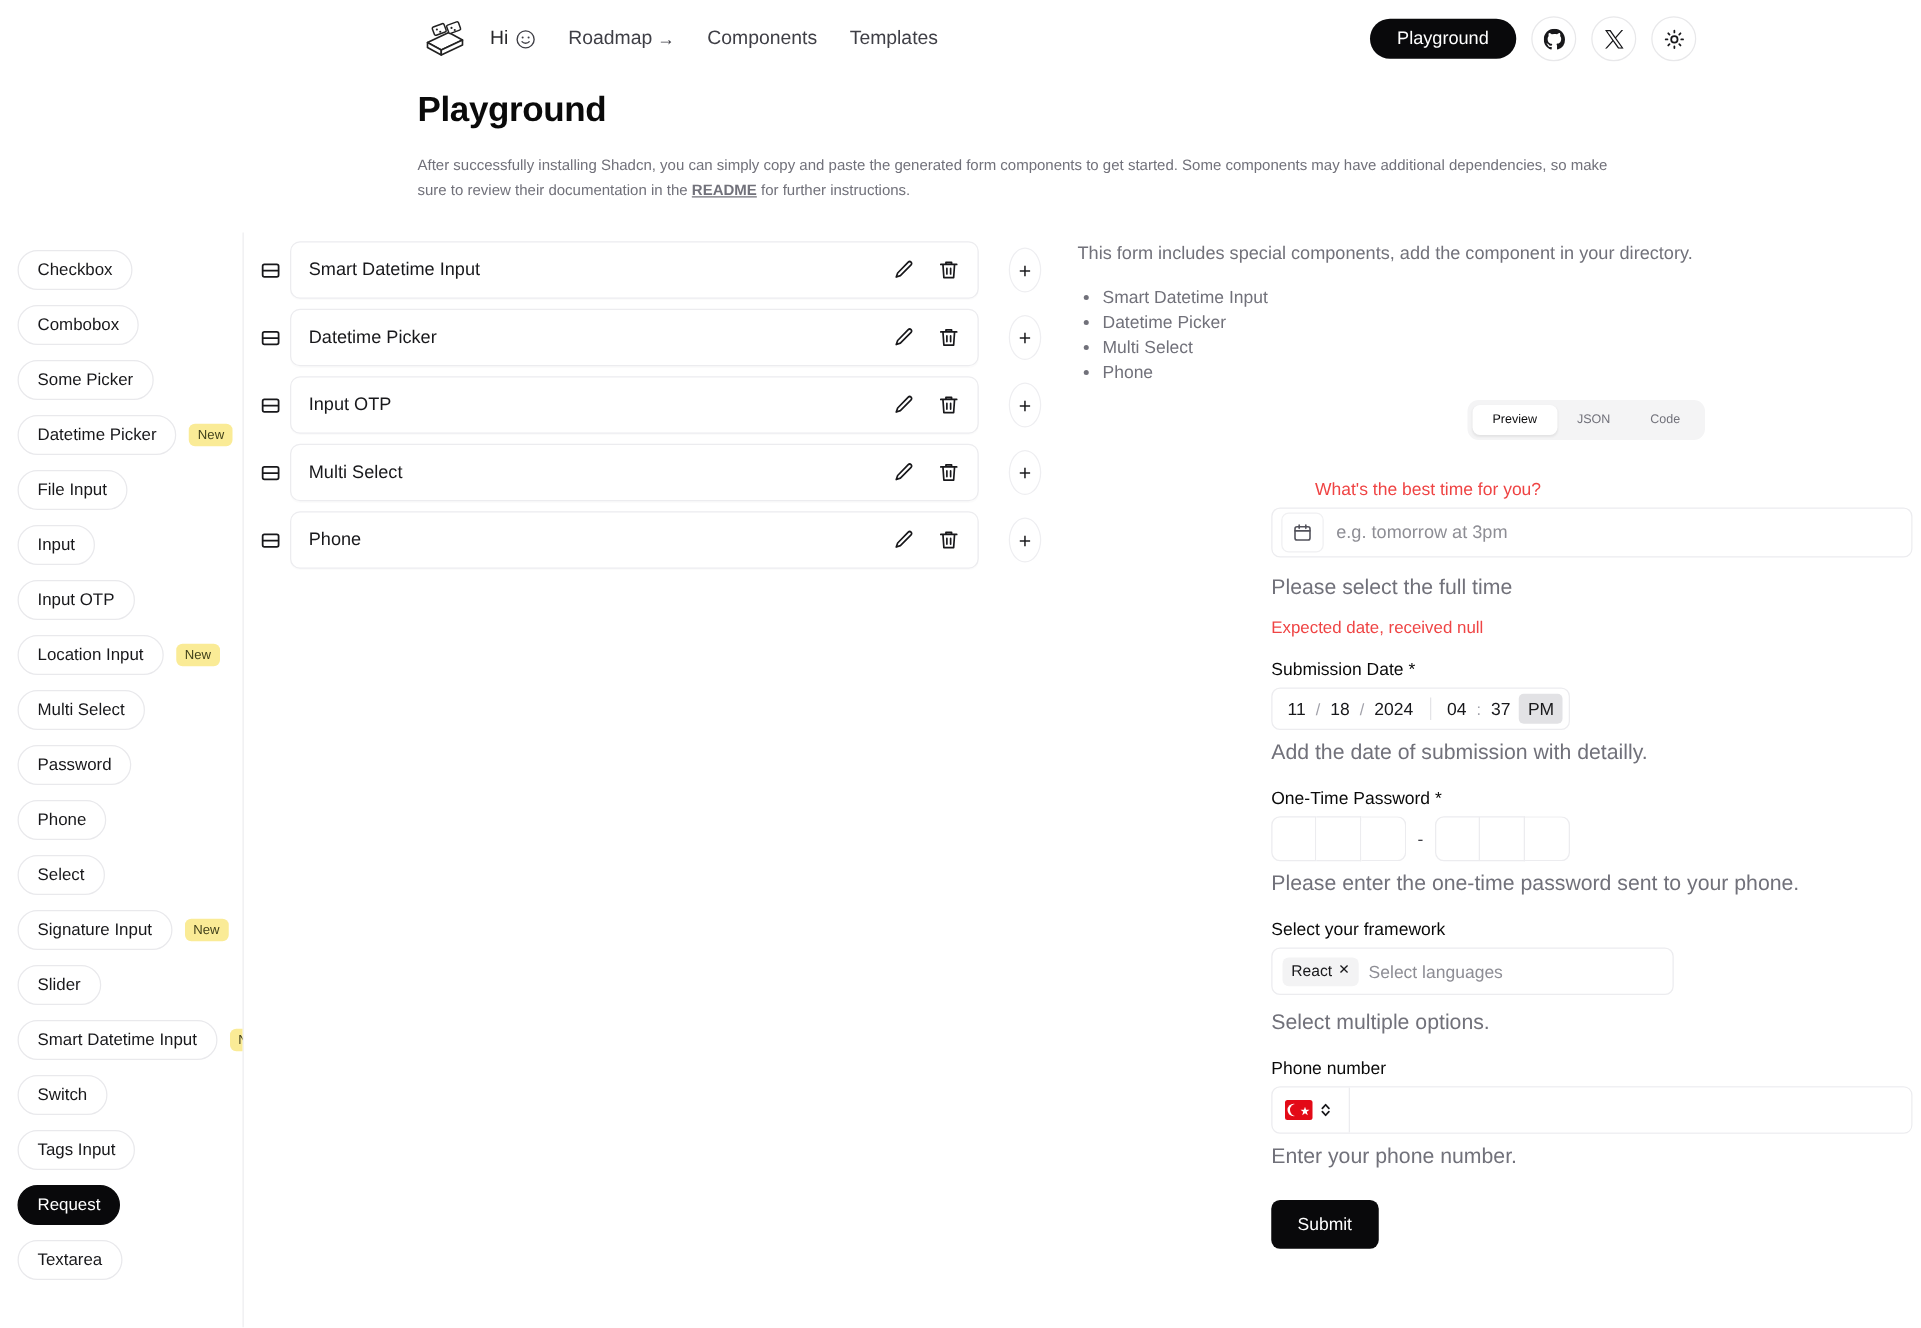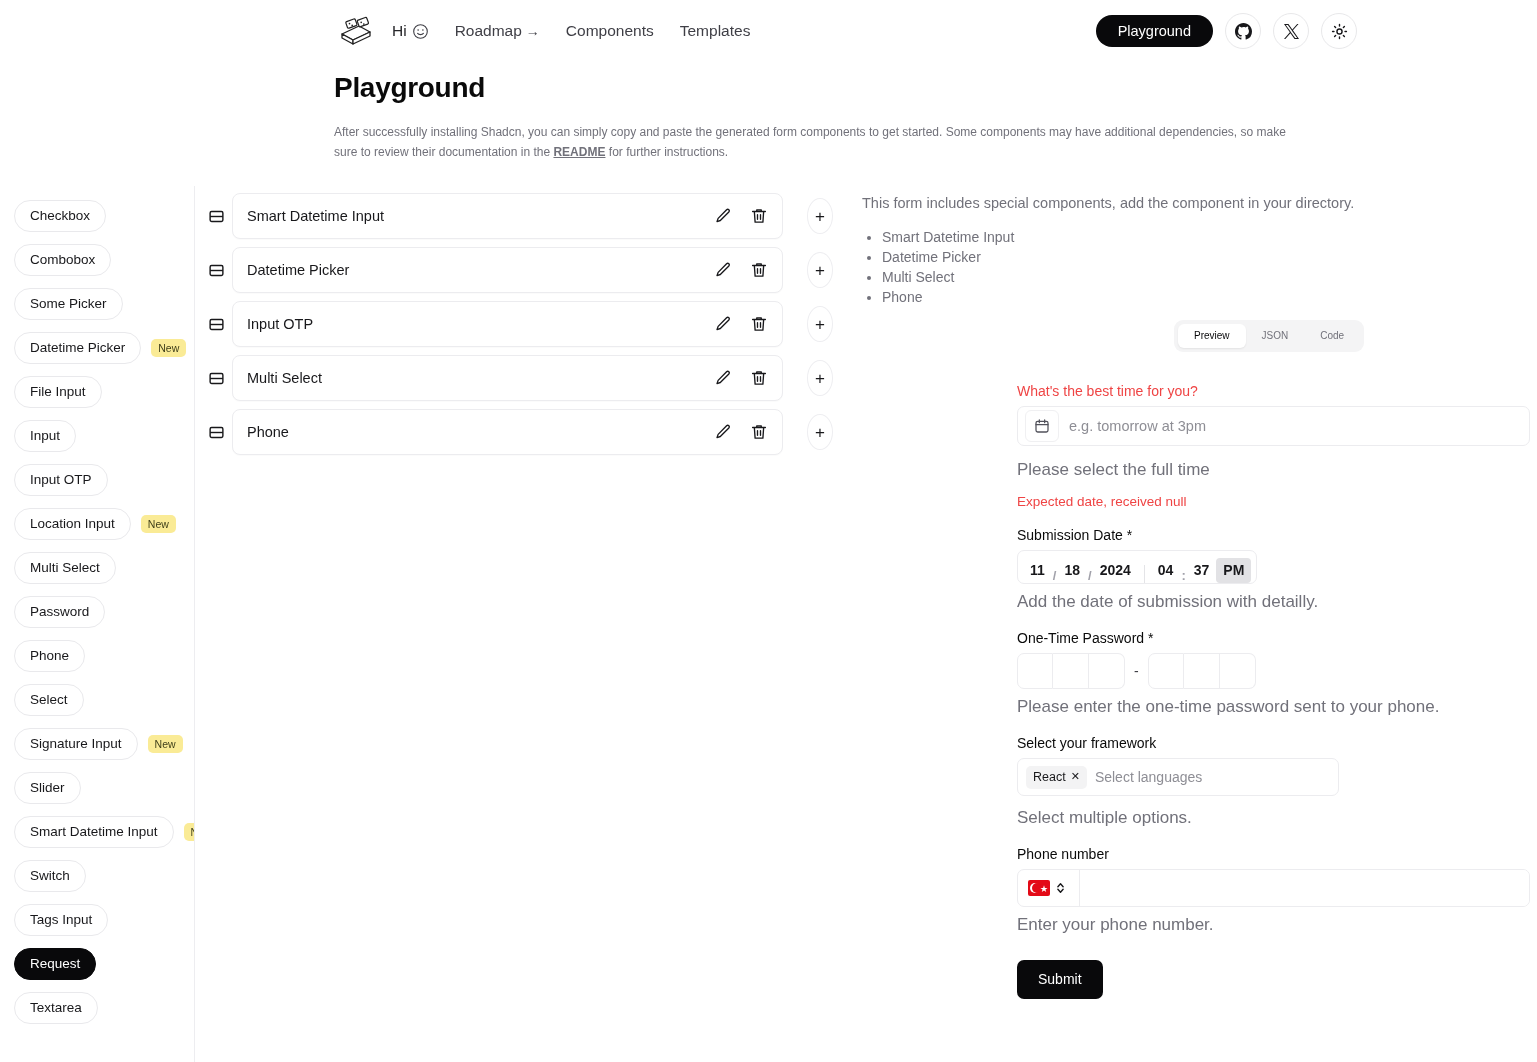--- a/index.html
+++ b/index.html
@@ -116,41 +116,41 @@
   .tab {
     font-size: 10px; color: #71717a; padding: 6px 16px;
     border-radius: 6px; cursor: pointer; line-height: 1.2;
   }
   .tab.active { background: #fff; color: #09090b; box-shadow: 0 1px 2px rgba(0,0,0,.07); }
 
   
   .form { position: absolute; left: 1017px; top: 383px; width: 513px; }
   .fld { margin-bottom: 0; }
   .flabel { font-size: 14px; color: #0a0a0a; display: block; }
-  .flabel.error { color: #ef4444; }
+  .flabel.error { color: #ef4444; margin-left: 35px; }
   .req { color: #0a0a0a; }
   .fhelp { font-size: 17px; color: #71717a; }
   .ferr { font-size: 13.5px; color: #ef4444; }
 
   .dt-input {
     display: flex; align-items: center; height: 40px; width: 513px;
     border: 1px solid #ececef; border-radius: 7px; background: #fff;
     padding: 0 4px; margin-top: 7px;
   }
   .dt-icon-box {
     width: 34px; height: 32px; border-radius: 6px; border: 1px solid #f0f0f2;
     display: flex; align-items: center; justify-content: center;
     margin: 0 10px 0 3px; cursor: pointer;
   }
   .dt-ph { font-size: 14.5px; color: #8e8e95; }
 
   .date-seg {
-    display: inline-flex; align-items: flex-end; height: 34px;
+    display: inline-flex; align-items: center; height: 34px;
     border: 1px solid #ececef; border-radius: 7px; background: #fff;
-    padding: 0 5px; margin-top: 7px; font-weight: bold;
+    padding: 0 5px; margin-top: 7px;
   }
   .seg {
     font-size: 14px; color: #18181b; padding: 4px 7px; border-radius: 4px;
     cursor: text; line-height: 1.2;
   }
   .seg.sel { background: #e2e2e5; }
   .sep { font-size: 13px; color: #a1a1aa; padding: 0 1px; }
   .vline { width: 1px; height: 18px; background: #e4e4e7; margin: 0 6px; }
 
   .otp-row { display: flex; align-items: center; margin-top: 7px; }

